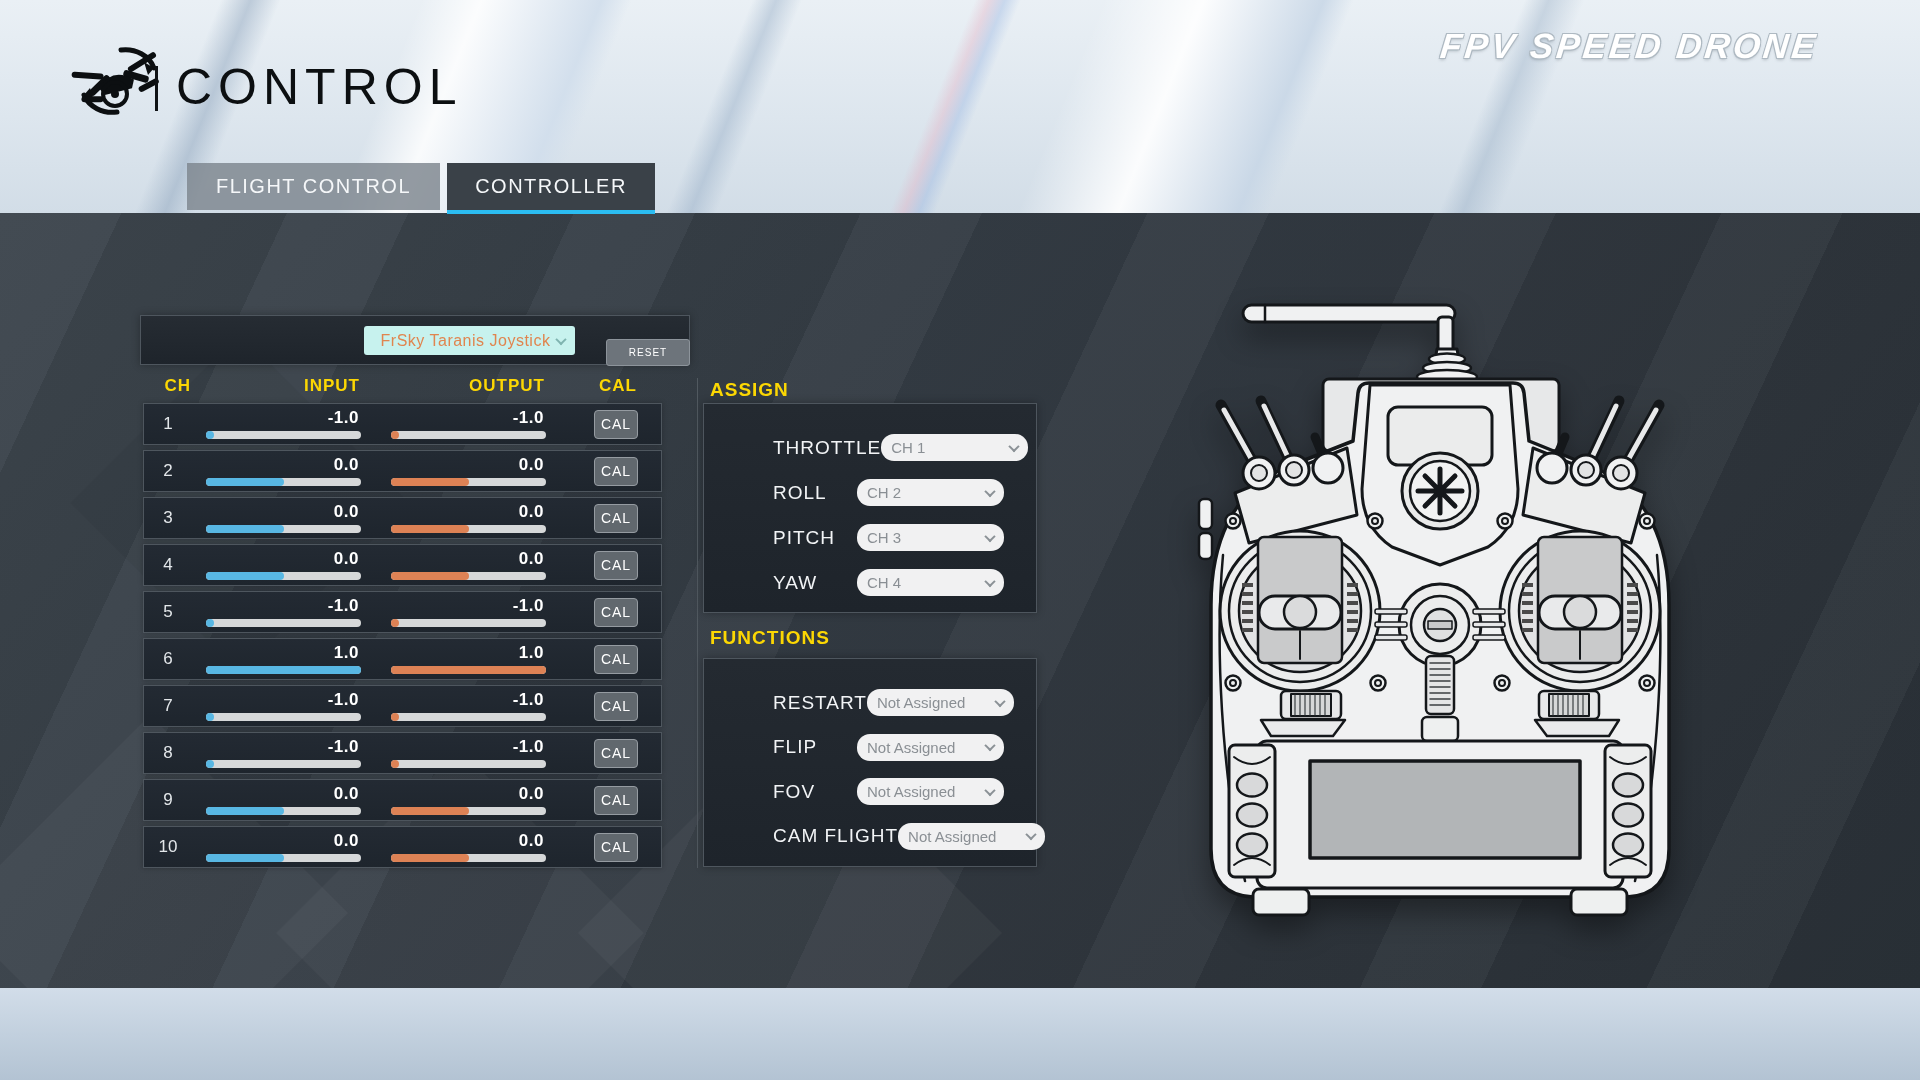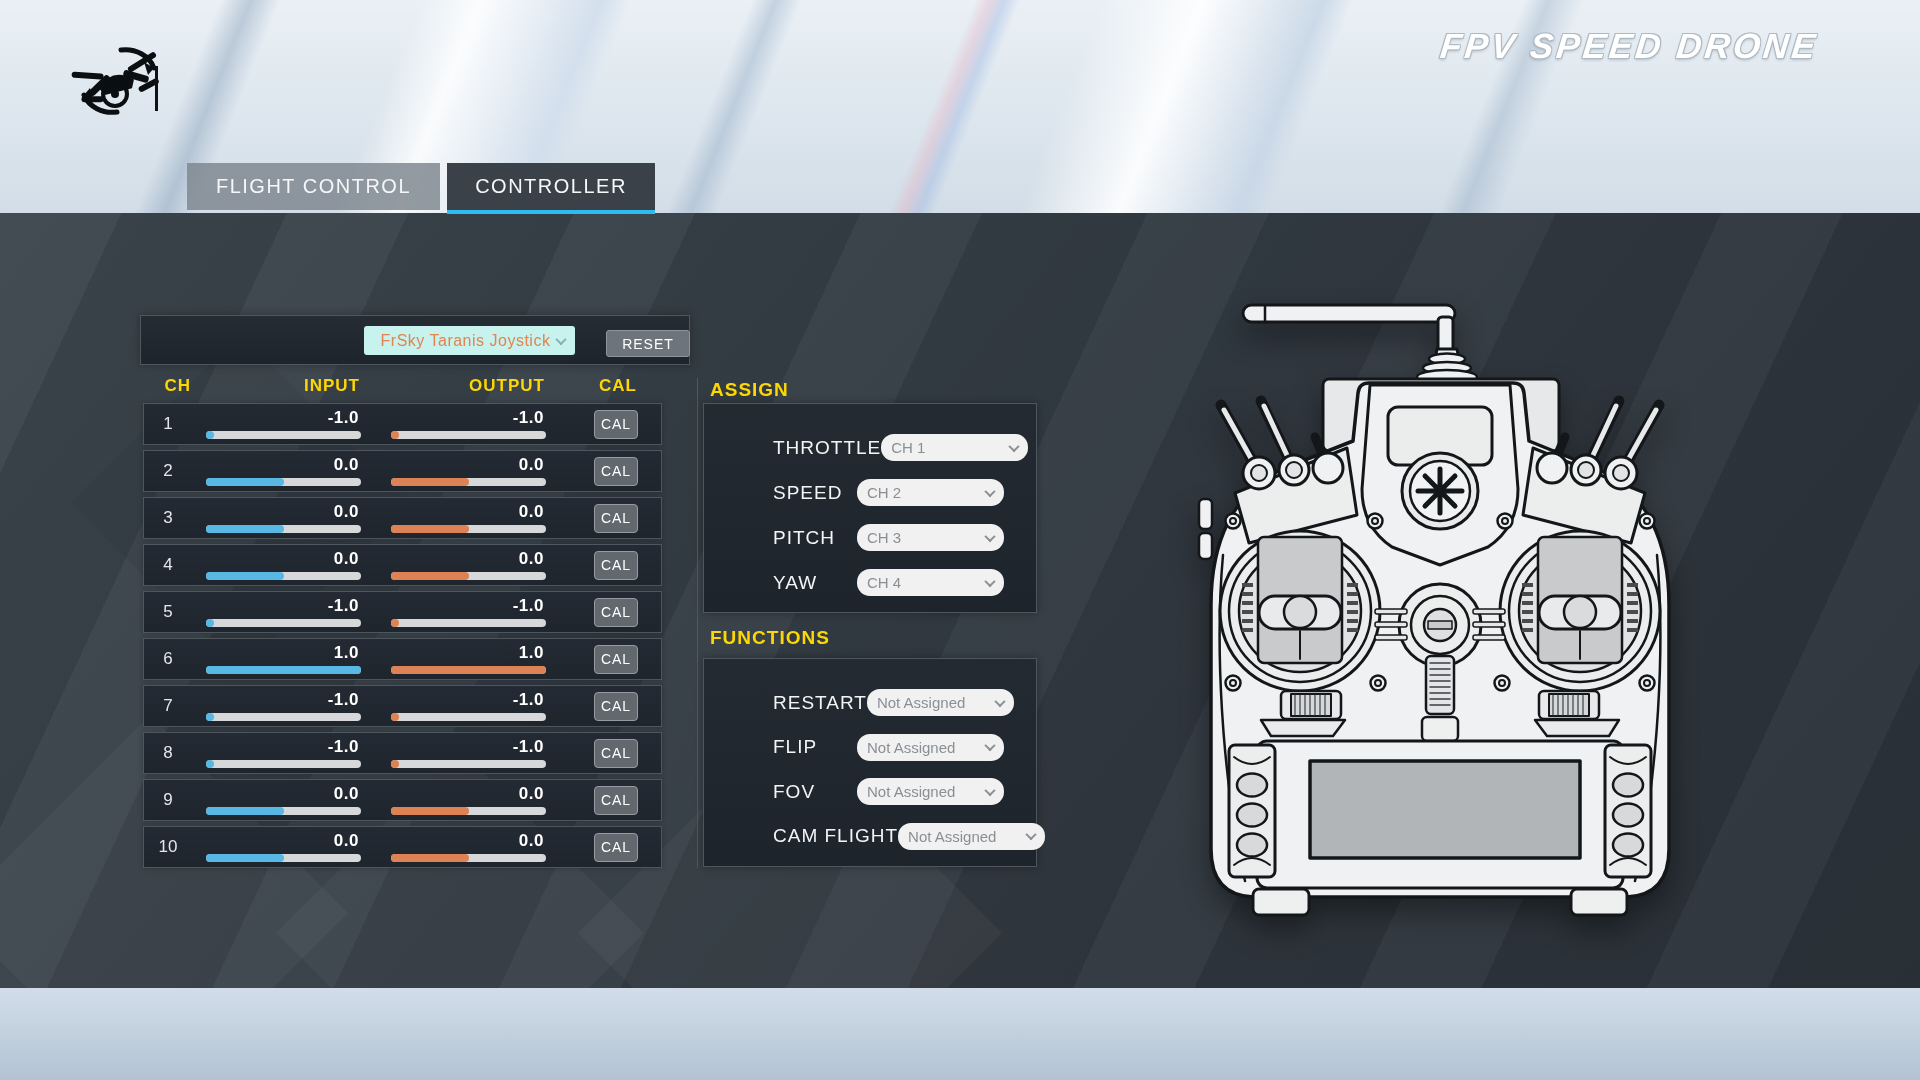--- a/index.html
+++ b/index.html
@@ -78,23 +78,23 @@
     padding:0 10px; cursor:pointer;
   }
   .device-select .val {
     flex:1; text-align:center; color:#e0854f; font-size:16px; letter-spacing:.5px; white-space:nowrap;
   }
   .chev {
     width:8px; height:8px; border-right:2px solid #7fb4b0; border-bottom:2px solid #7fb4b0;
     transform:rotate(45deg) translate(-1px,-1px); flex:0 0 auto;
   }
   .reset-btn {
-    position:absolute; left:465px; top:14px; width:84px; height:27px;
+    position:absolute; left:465px; top:23px; width:84px; height:27px;
     background:#6d747b; border:1px solid #8d949b; border-radius:3px;
-    color:#fff; font-size:14px; letter-spacing:1px; display:flex; align-items:center; justify-content:center;
+    color:#fff; font-size:10px; letter-spacing:1px; display:flex; align-items:center; justify-content:center;
     cursor:pointer; font-family:inherit;
   }
 
   
   .tbl-head {
     position:absolute; left:143px; top:376px; width:519px; height:20px;
     display:flex; align-items:center;
   }
   .th { color:#fcd703; font-weight:bold; font-size:17px; letter-spacing:1px; text-align:right; }
   .th-ch { width:48px; }
@@ -181,20 +181,21 @@
         <rect x="56" y="40" width="26" height="7" rx="3" transform="rotate(30 69 43)"></rect>
         <path d="M30 46 Q 48 28 66 46 L62 54 L34 54 Z"></path>
         <rect x="10" y="52" width="22" height="6" rx="3" transform="rotate(14 21 55)"></rect>
         <rect x="68" y="52" width="22" height="6" rx="3" transform="rotate(-14 79 55)"></rect>
       </g>
       <circle cx="47" cy="56" r="12" fill="none" stroke="#0c0f11" stroke-width="4"></circle>
       <circle cx="47" cy="56" r="4"></circle>
     </g>
   </svg>
   <div class="logo-divider"></div>
+  <div class="page-title">CONTROL</div>
   <div class="brand-logo">FPV SPEED DRONE</div>
 
   <div class="tab tab-active">CONTROLLER</div>
   <div class="tab tab-inactive">FLIGHT CONTROL</div>
 
   <div class="ac-bar">
     <div class="device-select">
       <span class="val">FrSky Taranis Joystick</span>
       <span class="chev"></span>
     </div>
@@ -389,21 +390,21 @@
 
       <div class="sel-row">
         <span class="sel-label">THROTTLE</span>
         <div class="select-box">
           <span class="val">CH 1</span>
           <span class="chev"></span>
         </div>
       </div>
 
       <div class="sel-row">
-        <span class="sel-label">SPEED</span>
+        <span class="sel-label">ROLL</span>
         <div class="select-box">
           <span class="val">CH 2</span>
           <span class="chev"></span>
         </div>
       </div>
 
       <div class="sel-row">
         <span class="sel-label">PITCH</span>
         <div class="select-box">
           <span class="val">CH 3</span>

